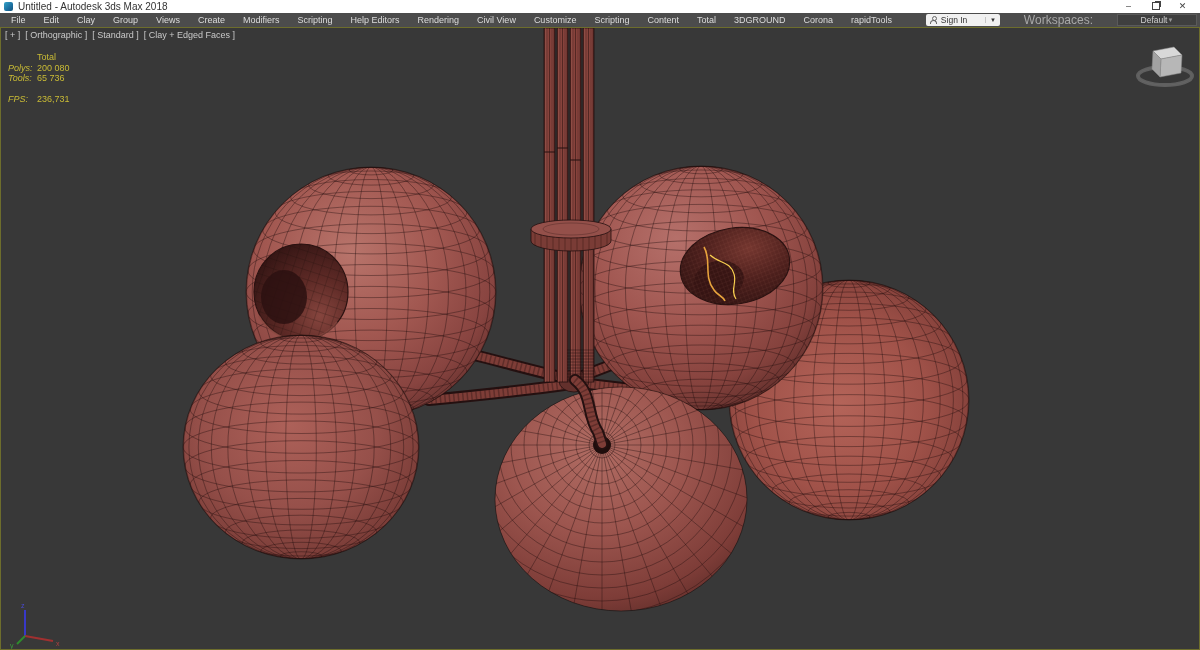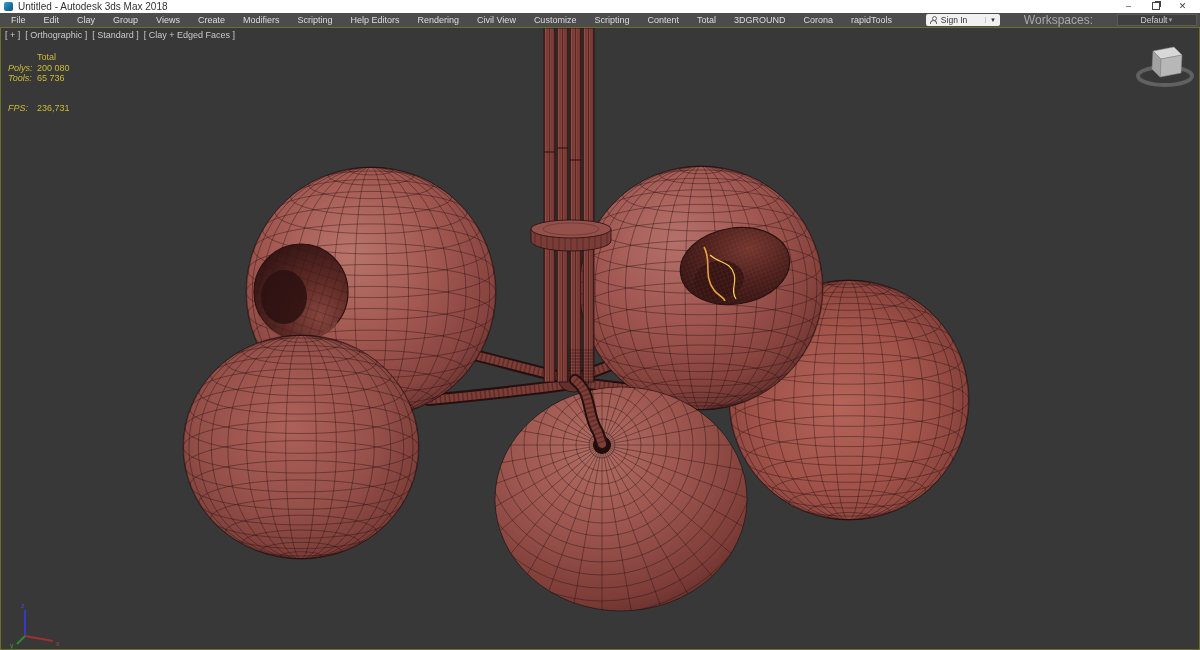--- a/index.html
+++ b/index.html
@@ -41,21 +41,21 @@
   .viewport{
     position:absolute;left:0;top:27px;width:1198px;height:621px;
     background:#383838;border:1px solid #6d6d2c;
   }
   .viewport svg{position:absolute;left:0;top:0;}
   .vp-label{position:absolute;left:4px;top:2px;display:flex;gap:5px;color:#c9c9c9;font-size:9px;}
   .vp-label span{cursor:default;}
   .stats{position:absolute;left:7px;top:24px;color:#c9bb35;font-size:9px;line-height:10.5px;}
   .stats .row{display:flex;}
   .stats .lbl{width:29px;font-style:italic;}
-  .stats .fps{margin-top:19px;}
+  .stats .fps{margin-top:10px;}
 </style>
 </head>
 <body>
 
 <div class="titlebar">
   <div class="app-icon"></div>
   <div class="title-text">Untitled - Autodesk 3ds Max 2018</div>
   <div class="win-btns">
     <div class="win-btn">–</div>
     <div class="win-btn"><span class="restore"></span></div>

